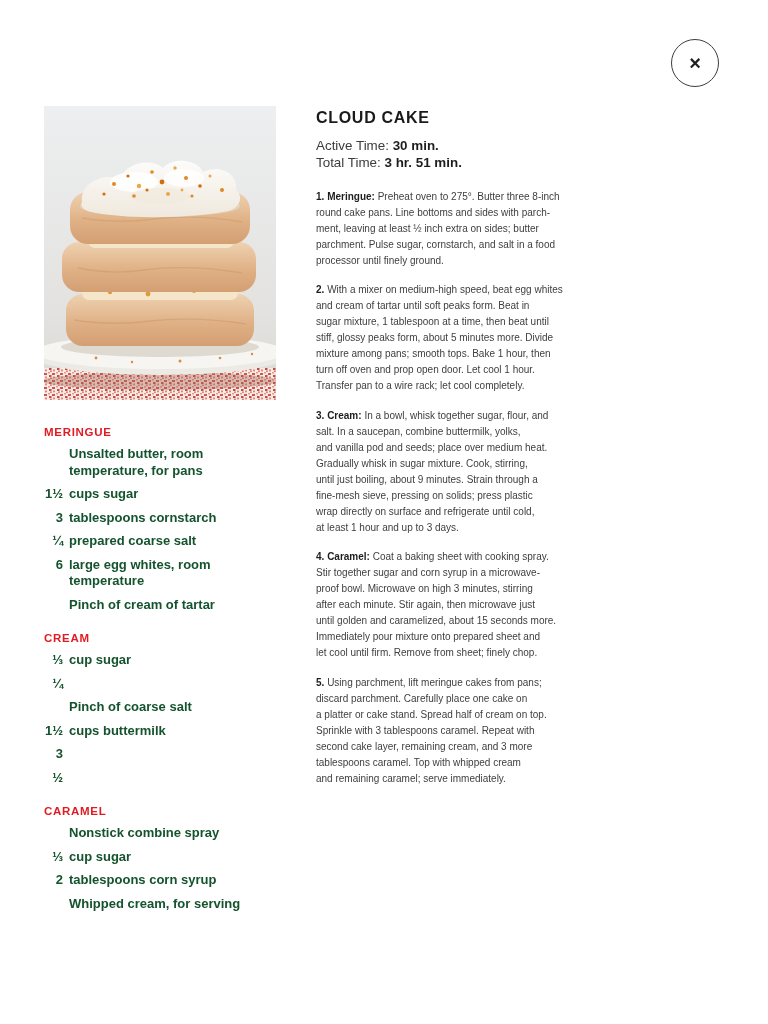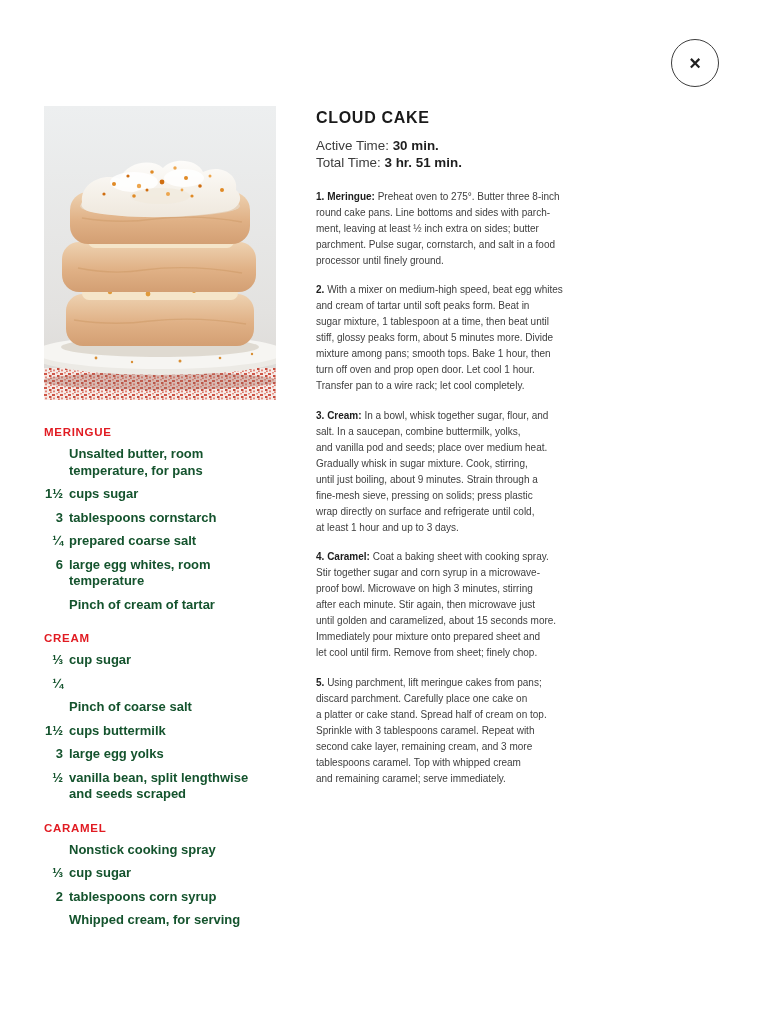--- a/index.html
+++ b/index.html
@@ -198,34 +198,31 @@
         <div class="ing">
             <span class="qty"></span>
             <span class="iname">Pinch of coarse salt</span>
           </div>
         <div class="ing">
             <span class="qty">1½</span>
             <span class="iname">cups buttermilk</span>
           </div>
         <div class="ing">
             <span class="qty">3</span>
-            <span class="iname">large egg yolks</span>
           </div>
         <div class="ing">
             <span class="qty">½</span>
-            <span class="iname">vanilla bean, split lengthwise
-and seeds scraped</span>
           </div>
       </section>
 
       <section class="ing-group">
         <h3 class="ing-head">CARAMEL</h3>
         <div class="ing">
             <span class="qty"></span>
-            <span class="iname">Nonstick cooking spray</span>
+            <span class="iname">Nonstick combine spray</span>
           </div>
         <div class="ing">
             <span class="qty">⅓</span>
             <span class="iname">cup sugar</span>
           </div>
         <div class="ing">
             <span class="qty">2</span>
             <span class="iname">tablespoons corn syrup</span>
           </div>
         <div class="ing">

